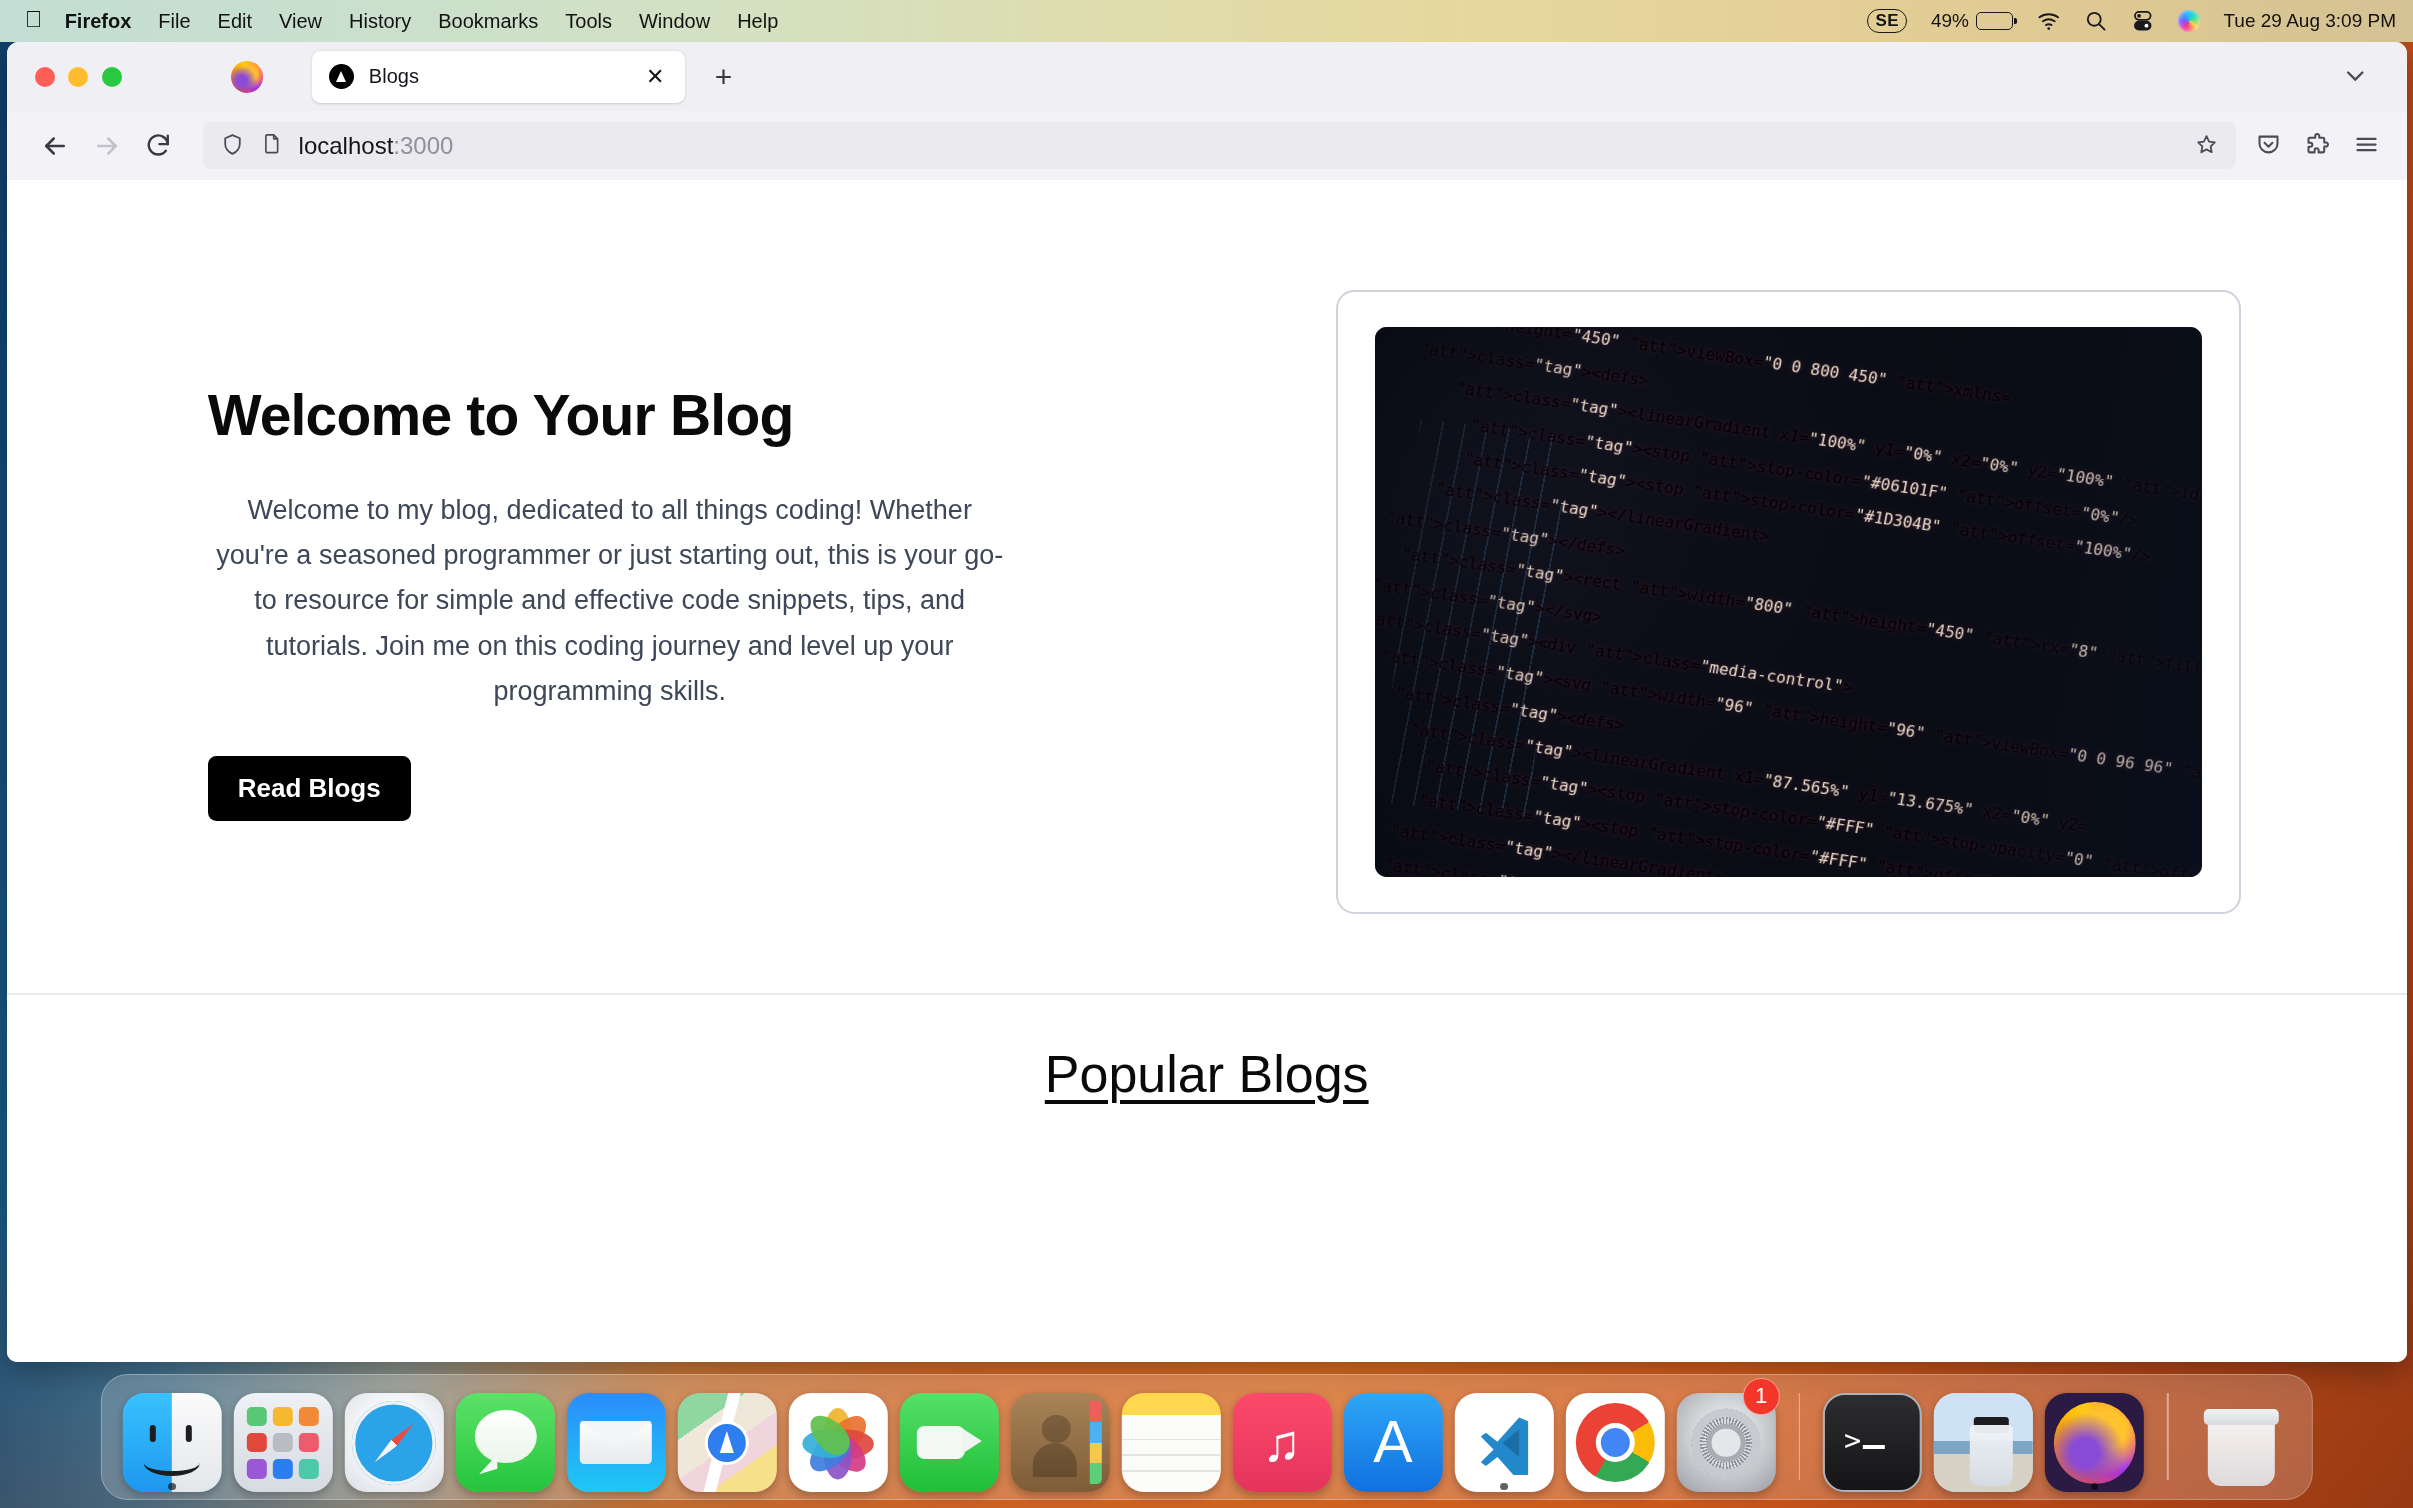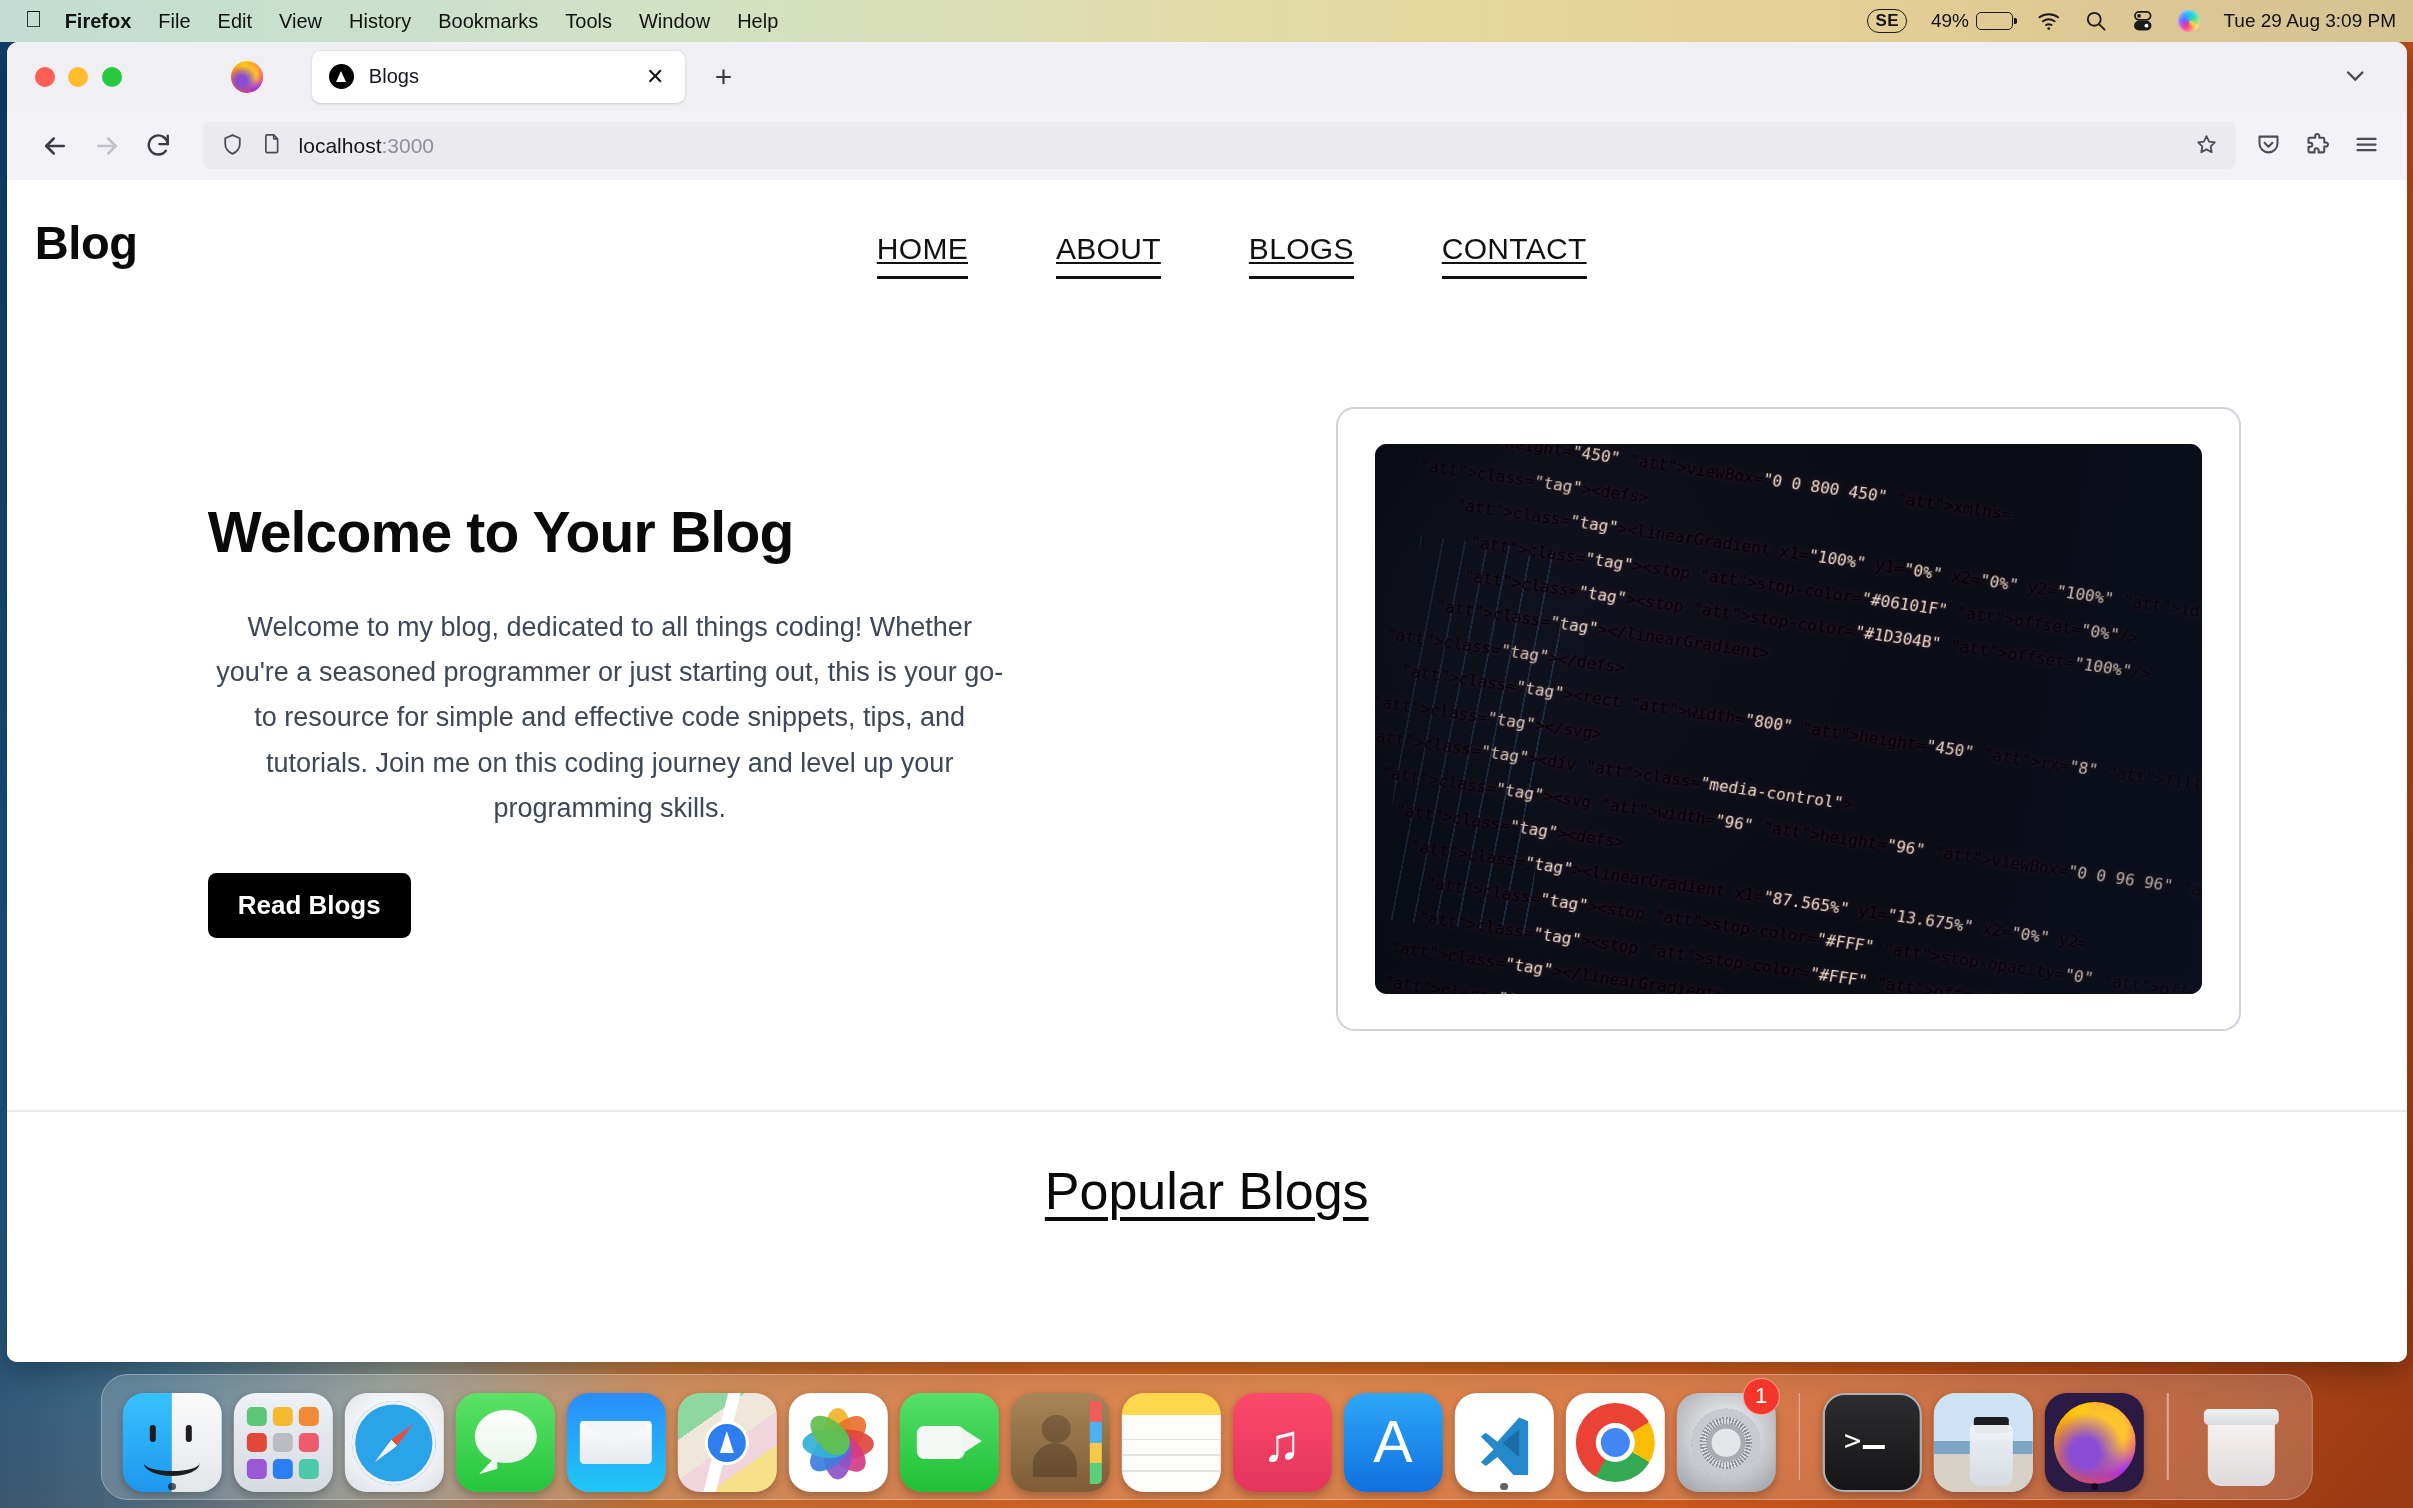--- a/index.html
+++ b/index.html
@@ -106,21 +106,21 @@
   
   .navbar {
     height: 69px; background: #f3f2f7; display: flex; align-items: center;
     padding: 0 22px; gap: 0;
   }
   .navbtn { width: 52px; height: 52px; display: flex; align-items: center; justify-content: center; }
   .urlbar {
     flex: 1; height: 47px; margin: 0 18.4px; background: #ebeaef; border-radius: 7.5px;
     display: flex; align-items: center; padding: 0 17px; gap: 15px;
   }
-  .url-text { font-size: 21px; color: #15141a; flex: 1; }
+  .url-text { font-size: 24px; color: #15141a; flex: 1; }
   .url-text .gray { color: #8f8f9d; }
   .tb-icons { display: flex; align-items: center; gap: 22px; padding-right: 5px; }
 
   
   .page { background: #fff; height: calc(100% - 137px); position: relative; overflow: hidden; }
 
   .sitenav {
     display: flex; align-items: center; padding: 34px 0 0 0; position: relative; height: 117px;
   }
   .brand {
@@ -448,29 +448,20 @@
             <path d="M4 7h16"></path>
             <path d="M4 12h16"></path>
             <path d="M4 17h16"></path>
           </svg>
       </span>
     </div>
   </div>
 
   <div class="page">
 
-    <div class="sitenav">
-      <div class="brand">Blog</div>
-      <div class="navlinks">
-        <a class="navlink">HOME</a>
-        <a class="navlink">ABOUT</a>
-        <a class="navlink">BLOGS</a>
-        <a class="navlink">CONTACT</a>
-      </div>
-    </div>
 
     <div class="hero">
       <div class="hero-left">
         <h1 class="hero-title">Welcome to Your Blog</h1>
         <p class="hero-copy">Welcome to my blog, dedicated to all things coding! Whether you're a seasoned programmer or just starting out, this is your go-to resource for simple and effective code snippets, tips, and tutorials. Join me on this coding journey and level up your programming skills.</p>
         <button class="read-btn">Read Blogs</button>
       </div>
       <div class="hero-right">
         <div class="img-card">
           <div class="code-photo">

